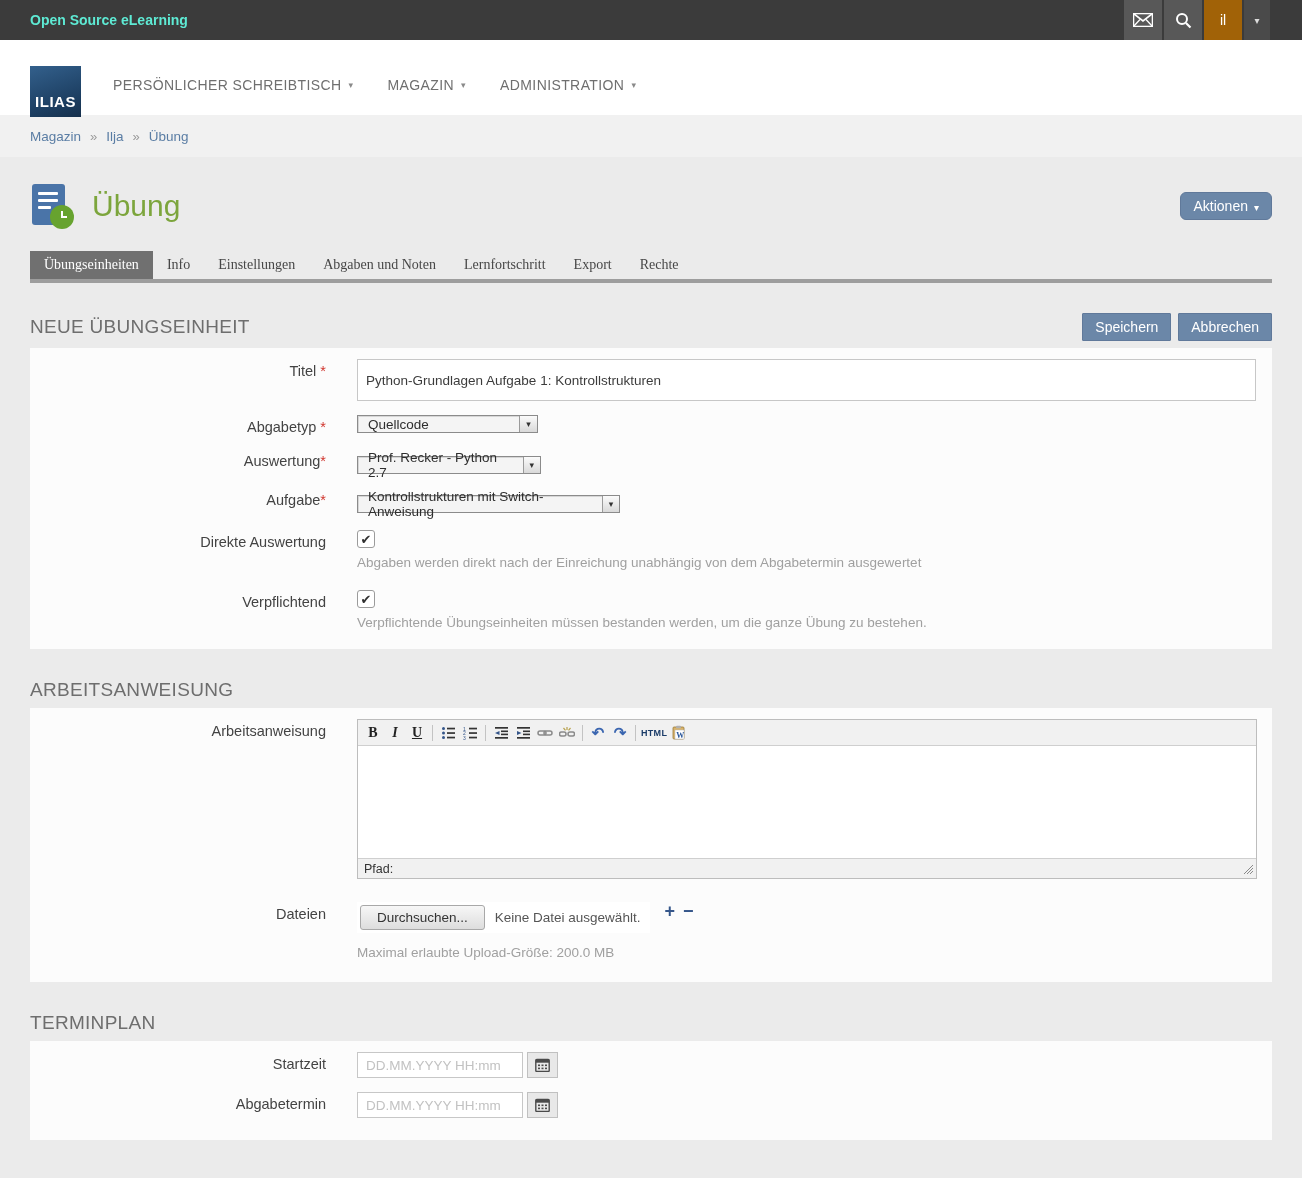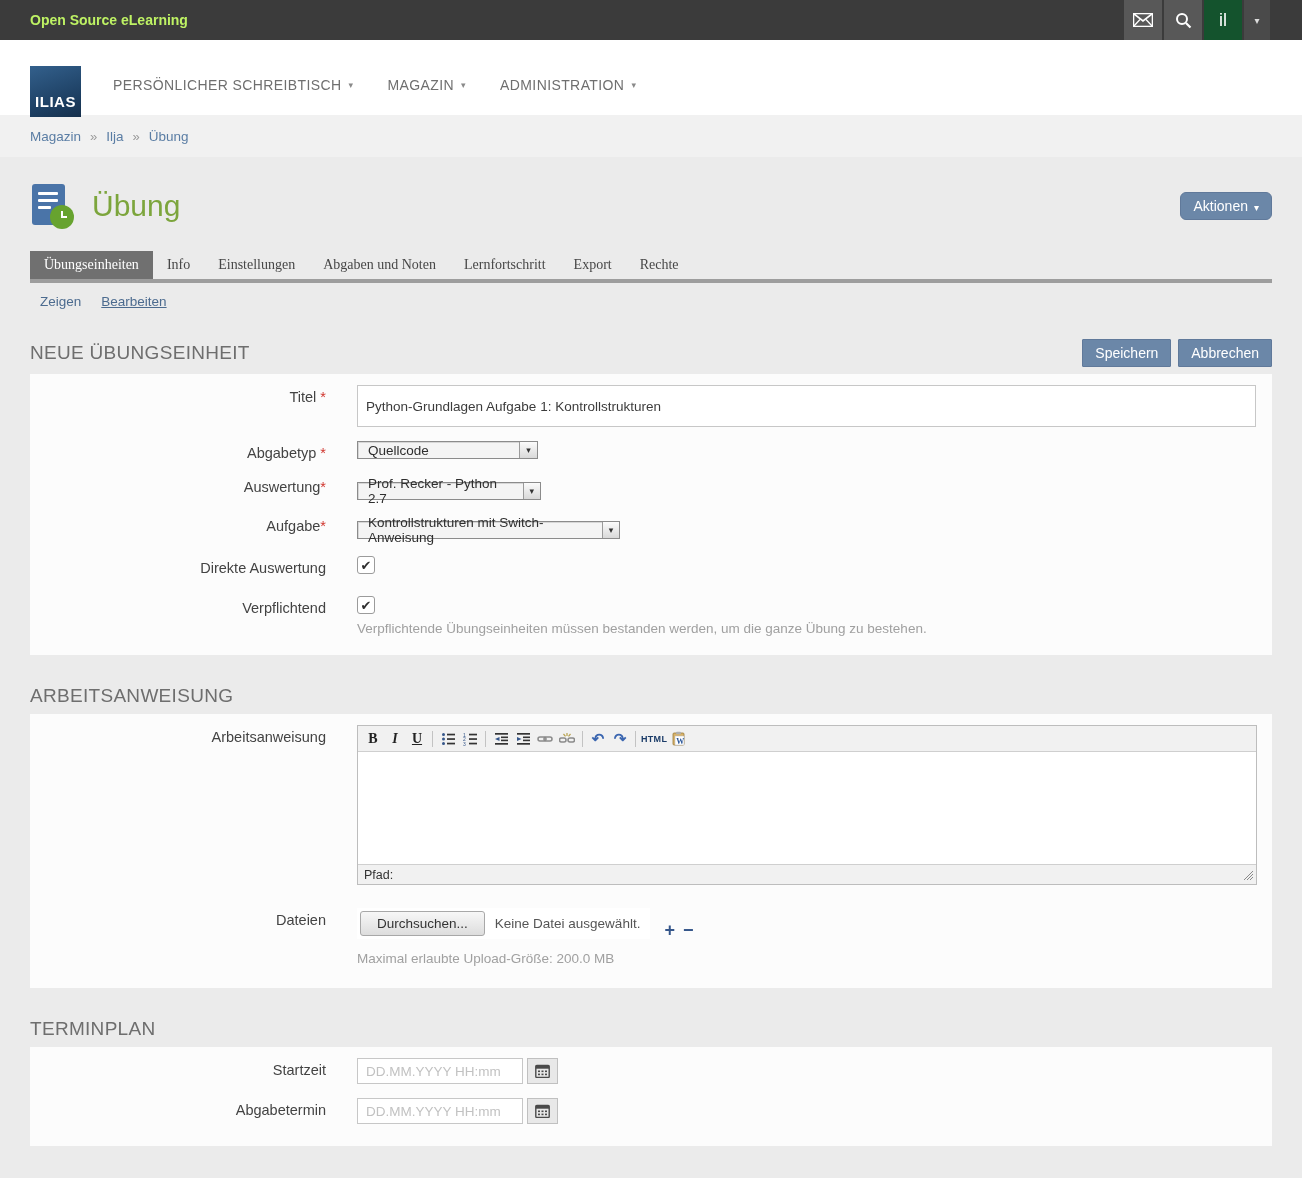--- a/index.html
+++ b/index.html
@@ -5,24 +5,24 @@
   * { margin:0; padding:0; box-sizing:border-box; }
   html,body { width:1302px; }
   body {
     font-family:"Liberation Sans", sans-serif;
     background:#ebebeb;
     color:#434343;
     font-size:14px;
   }
   
   .topbar { height:40px; background:#3b3b3b; display:flex; align-items:center; justify-content:space-between; }
-  .topbar-title { color:#bef264; font-weight:bold; font-size:14px; padding-left:30px; }
+  .topbar-title { color:#5eead4; font-weight:bold; font-size:14px; padding-left:30px; }
   .topbar-right { display:flex; height:40px; }
   .topbtn { width:40px; height:40px; background:#585858; border-left:2px solid #3b3b3b; display:flex; align-items:center; justify-content:center; cursor:pointer; }
-  .avatar { width:40px; height:40px; background:#14532d; border-left:2px solid #3b3b3b; color:#fff; font-size:18px; display:flex; align-items:center; justify-content:center; cursor:pointer; }
+  .avatar { width:40px; height:40px; background:#a16207; border-left:2px solid #3b3b3b; color:#fff; font-size:14px; display:flex; align-items:center; justify-content:center; cursor:pointer; }
   .caretbtn { width:28px; height:40px; background:#4a4a4a; border-left:2px solid #3b3b3b; color:#dcdcdc; font-size:10px; display:flex; align-items:center; justify-content:center; cursor:pointer; margin-right:32px; }
   
   .header { height:75px; background:#ffffff; display:flex; align-items:center; padding-left:30px; }
   .logo { width:51px; height:51px; margin-top:28px; background:linear-gradient(160deg,#33608c 0%,#1c3e61 70%,#16304c 100%);
           color:#fff; font-weight:bold; font-size:15px; letter-spacing:0.5px;
           display:flex; align-items:flex-end; justify-content:center; padding-bottom:7px; cursor:pointer; position:relative; z-index:3; }
   .mainnav { display:flex; margin-left:32px; margin-top:14px; }
   .navitem { color:#6f6f6f; font-size:14px; letter-spacing:0.4px; margin-right:34px; cursor:pointer; display:flex; align-items:center; }
   .navitem .caret { font-size:9px; color:#8a8a8a; margin-left:7px; }
   
@@ -196,24 +196,20 @@
       <div class="tab">Info</div>
       <div class="tab">Einstellungen</div>
       <div class="tab">Abgaben und Noten</div>
       <div class="tab">Lernfortschritt</div>
       <div class="tab">Export</div>
       <div class="tab">Rechte</div>
     </div>
     <div class="tabbar"></div>
   </div>
 
-  <div class="subtabs">
-    <span class="subtab">Zeigen</span>
-    <span class="subtab active">Bearbeiten</span>
-  </div>
 
   <div class="sectionrow">
     <div class="sectiontitle">NEUE ÜBUNGSEINHEIT</div>
     <div class="sectionbtns">
       <button class="btn">Speichern</button>
       <button class="btn">Abbrechen</button>
     </div>
   </div>
 
   <div class="panel">
@@ -262,20 +258,21 @@
         </div>
       </div>
     </div>
 
     <div class="frow" style="padding:10px 0;">
       <div class="flabel">Direkte Auswertung</div>
       <div class="fctrl">
         <div class="checkbox">
           <span>✔</span>
         </div>
+        <div class="help">Abgaben werden direkt nach der Einreichung unabhängig von dem Abgabetermin ausgewertet</div>
       </div>
     </div>
 
     <div class="frow" style="padding:10px 0 4px 0;">
       <div class="flabel">Verpflichtend</div>
       <div class="fctrl">
         <div class="checkbox">
           <span>✔</span>
         </div>
         <div class="help">Verpflichtende Übungseinheiten müssen bestanden werden, um die ganze Übung zu bestehen.</div>
@@ -394,21 +391,21 @@
               </svg>
             </span>
           </div>
         </div>
       </div>
     </div>
 
     <div class="frow" style="padding-top:16px;">
       <div class="flabel">Dateien</div>
       <div class="fctrl">
-        <div style="display:flex; align-items:flex-end;">
+        <div style="display:flex; align-items:flex-start;">
           <div class="filewrap">
             <button class="filebtn">Durchsuchen...</button>
             <span class="filetext">Keine Datei ausgewählt.</span>
           </div>
           <span class="glyphadd">+</span>
           <span class="glyphrem">−</span>
         </div>
         <div class="help" style="margin-top:12px;">Maximal erlaubte Upload-Größe: 200.0 MB</div>
       </div>
     </div>

